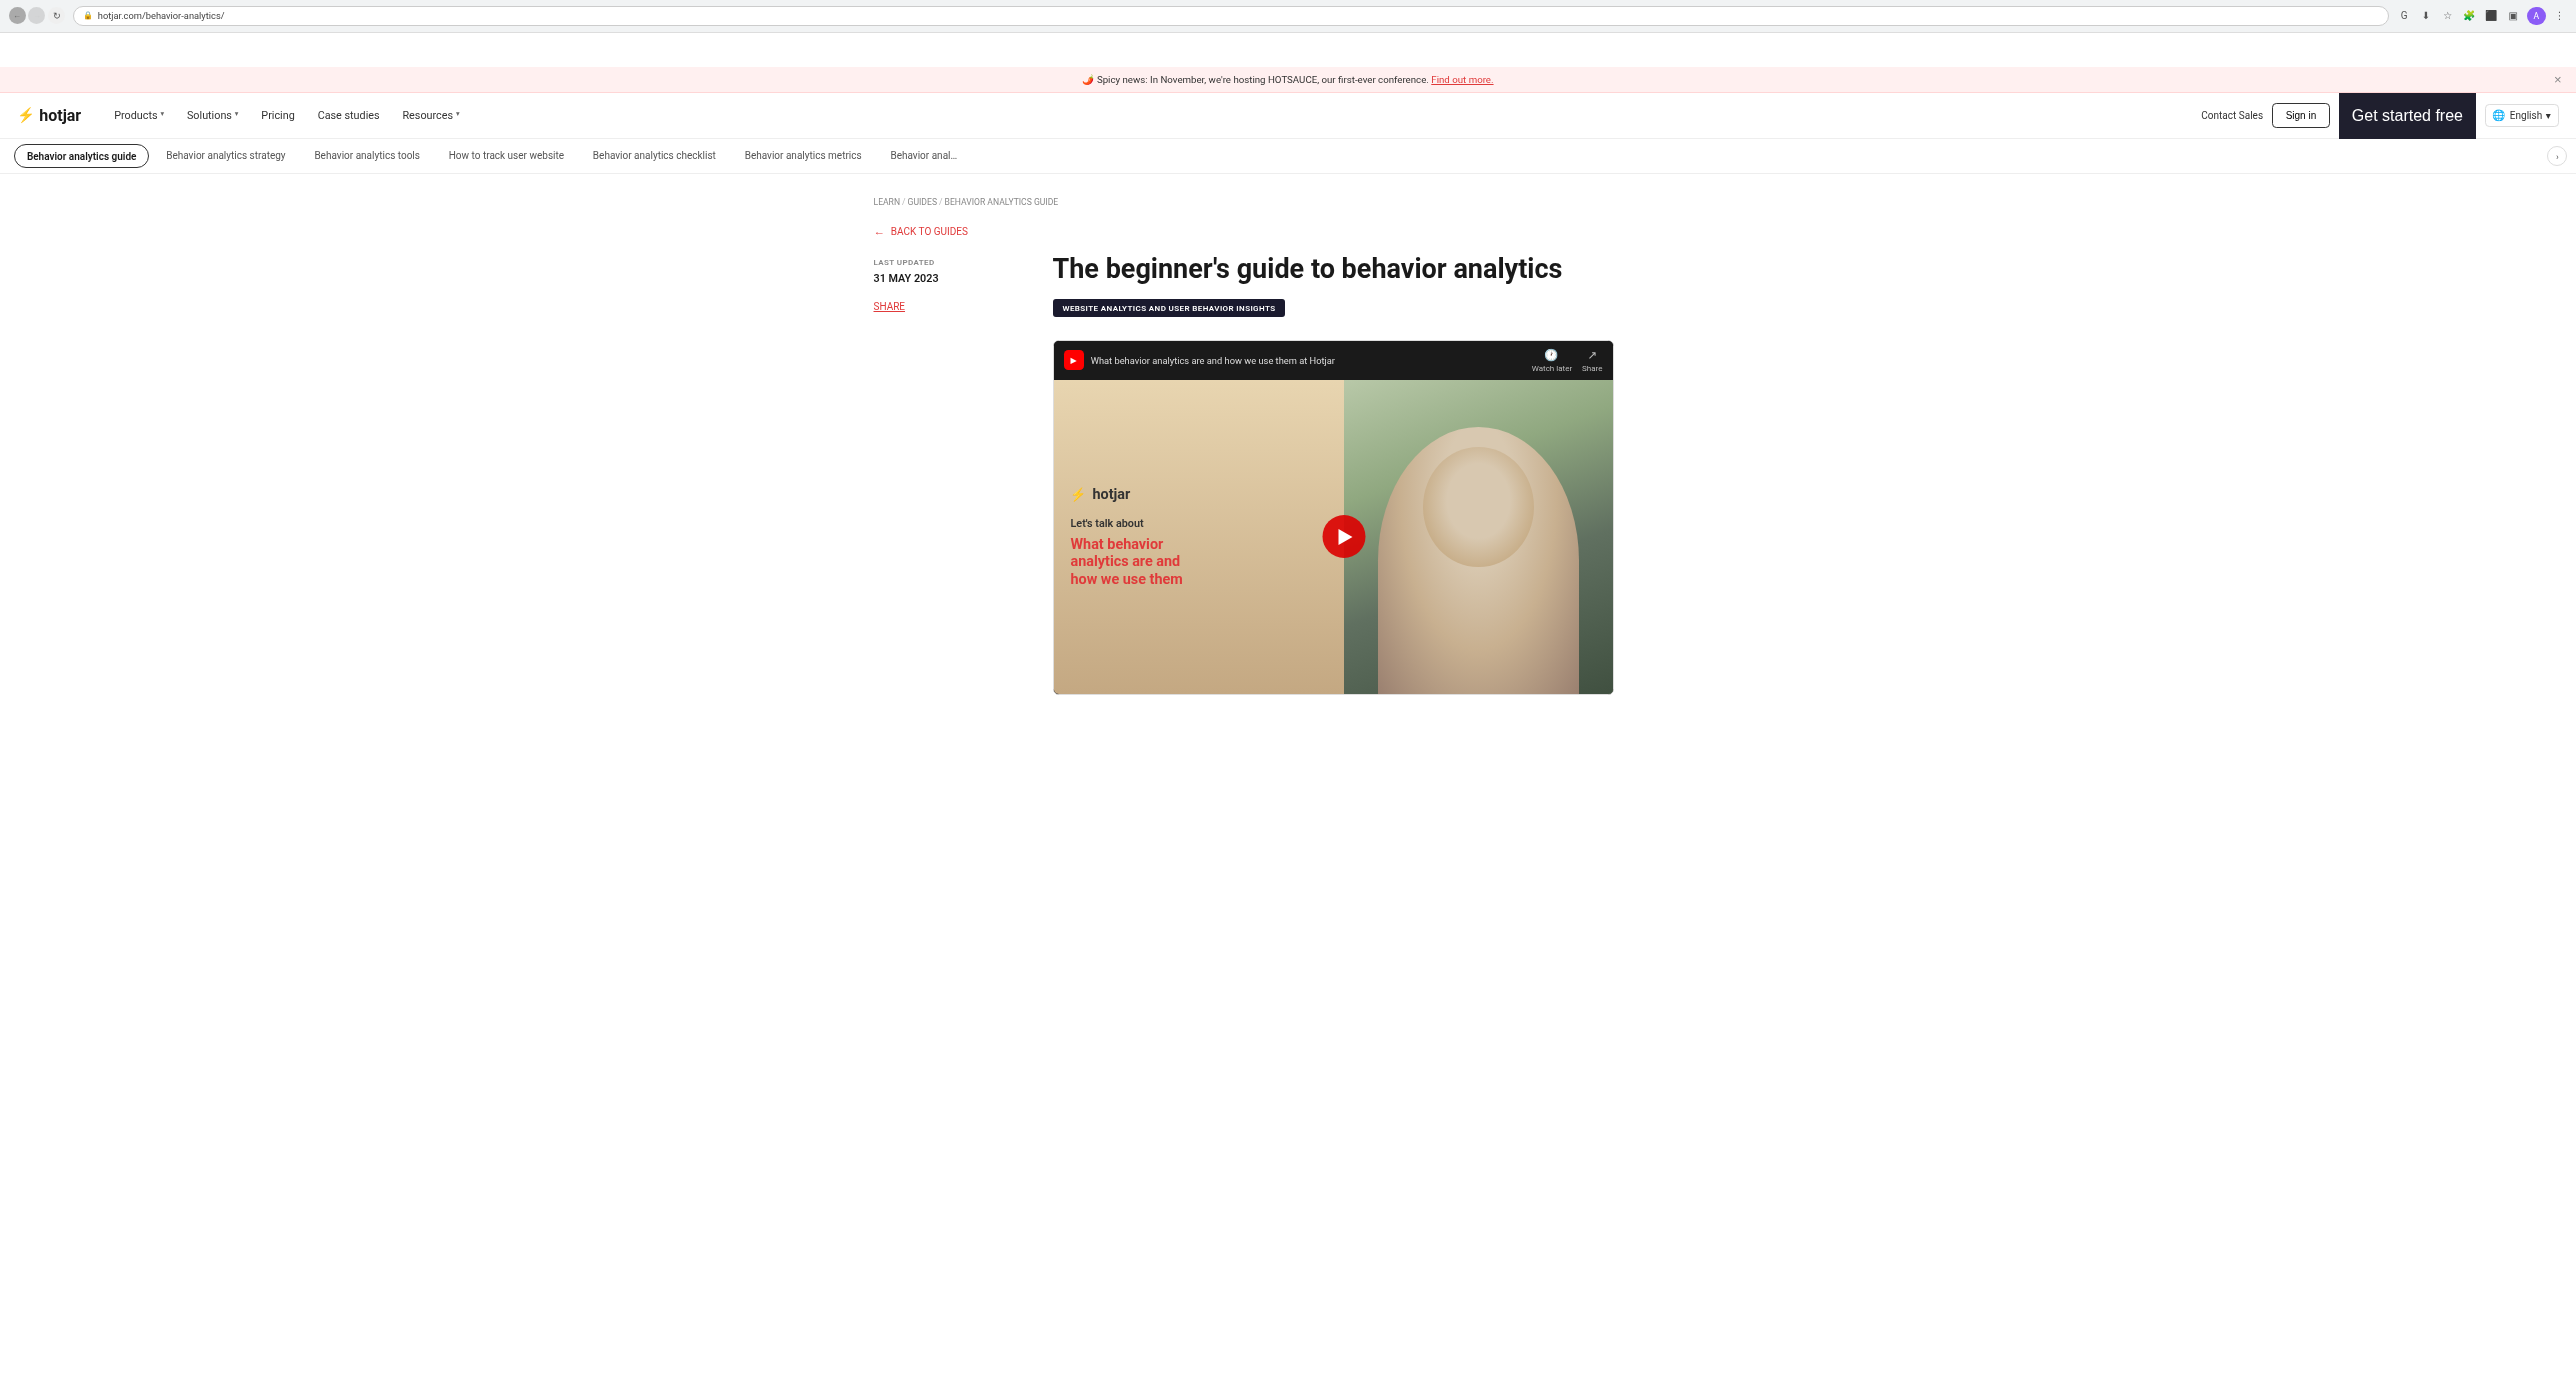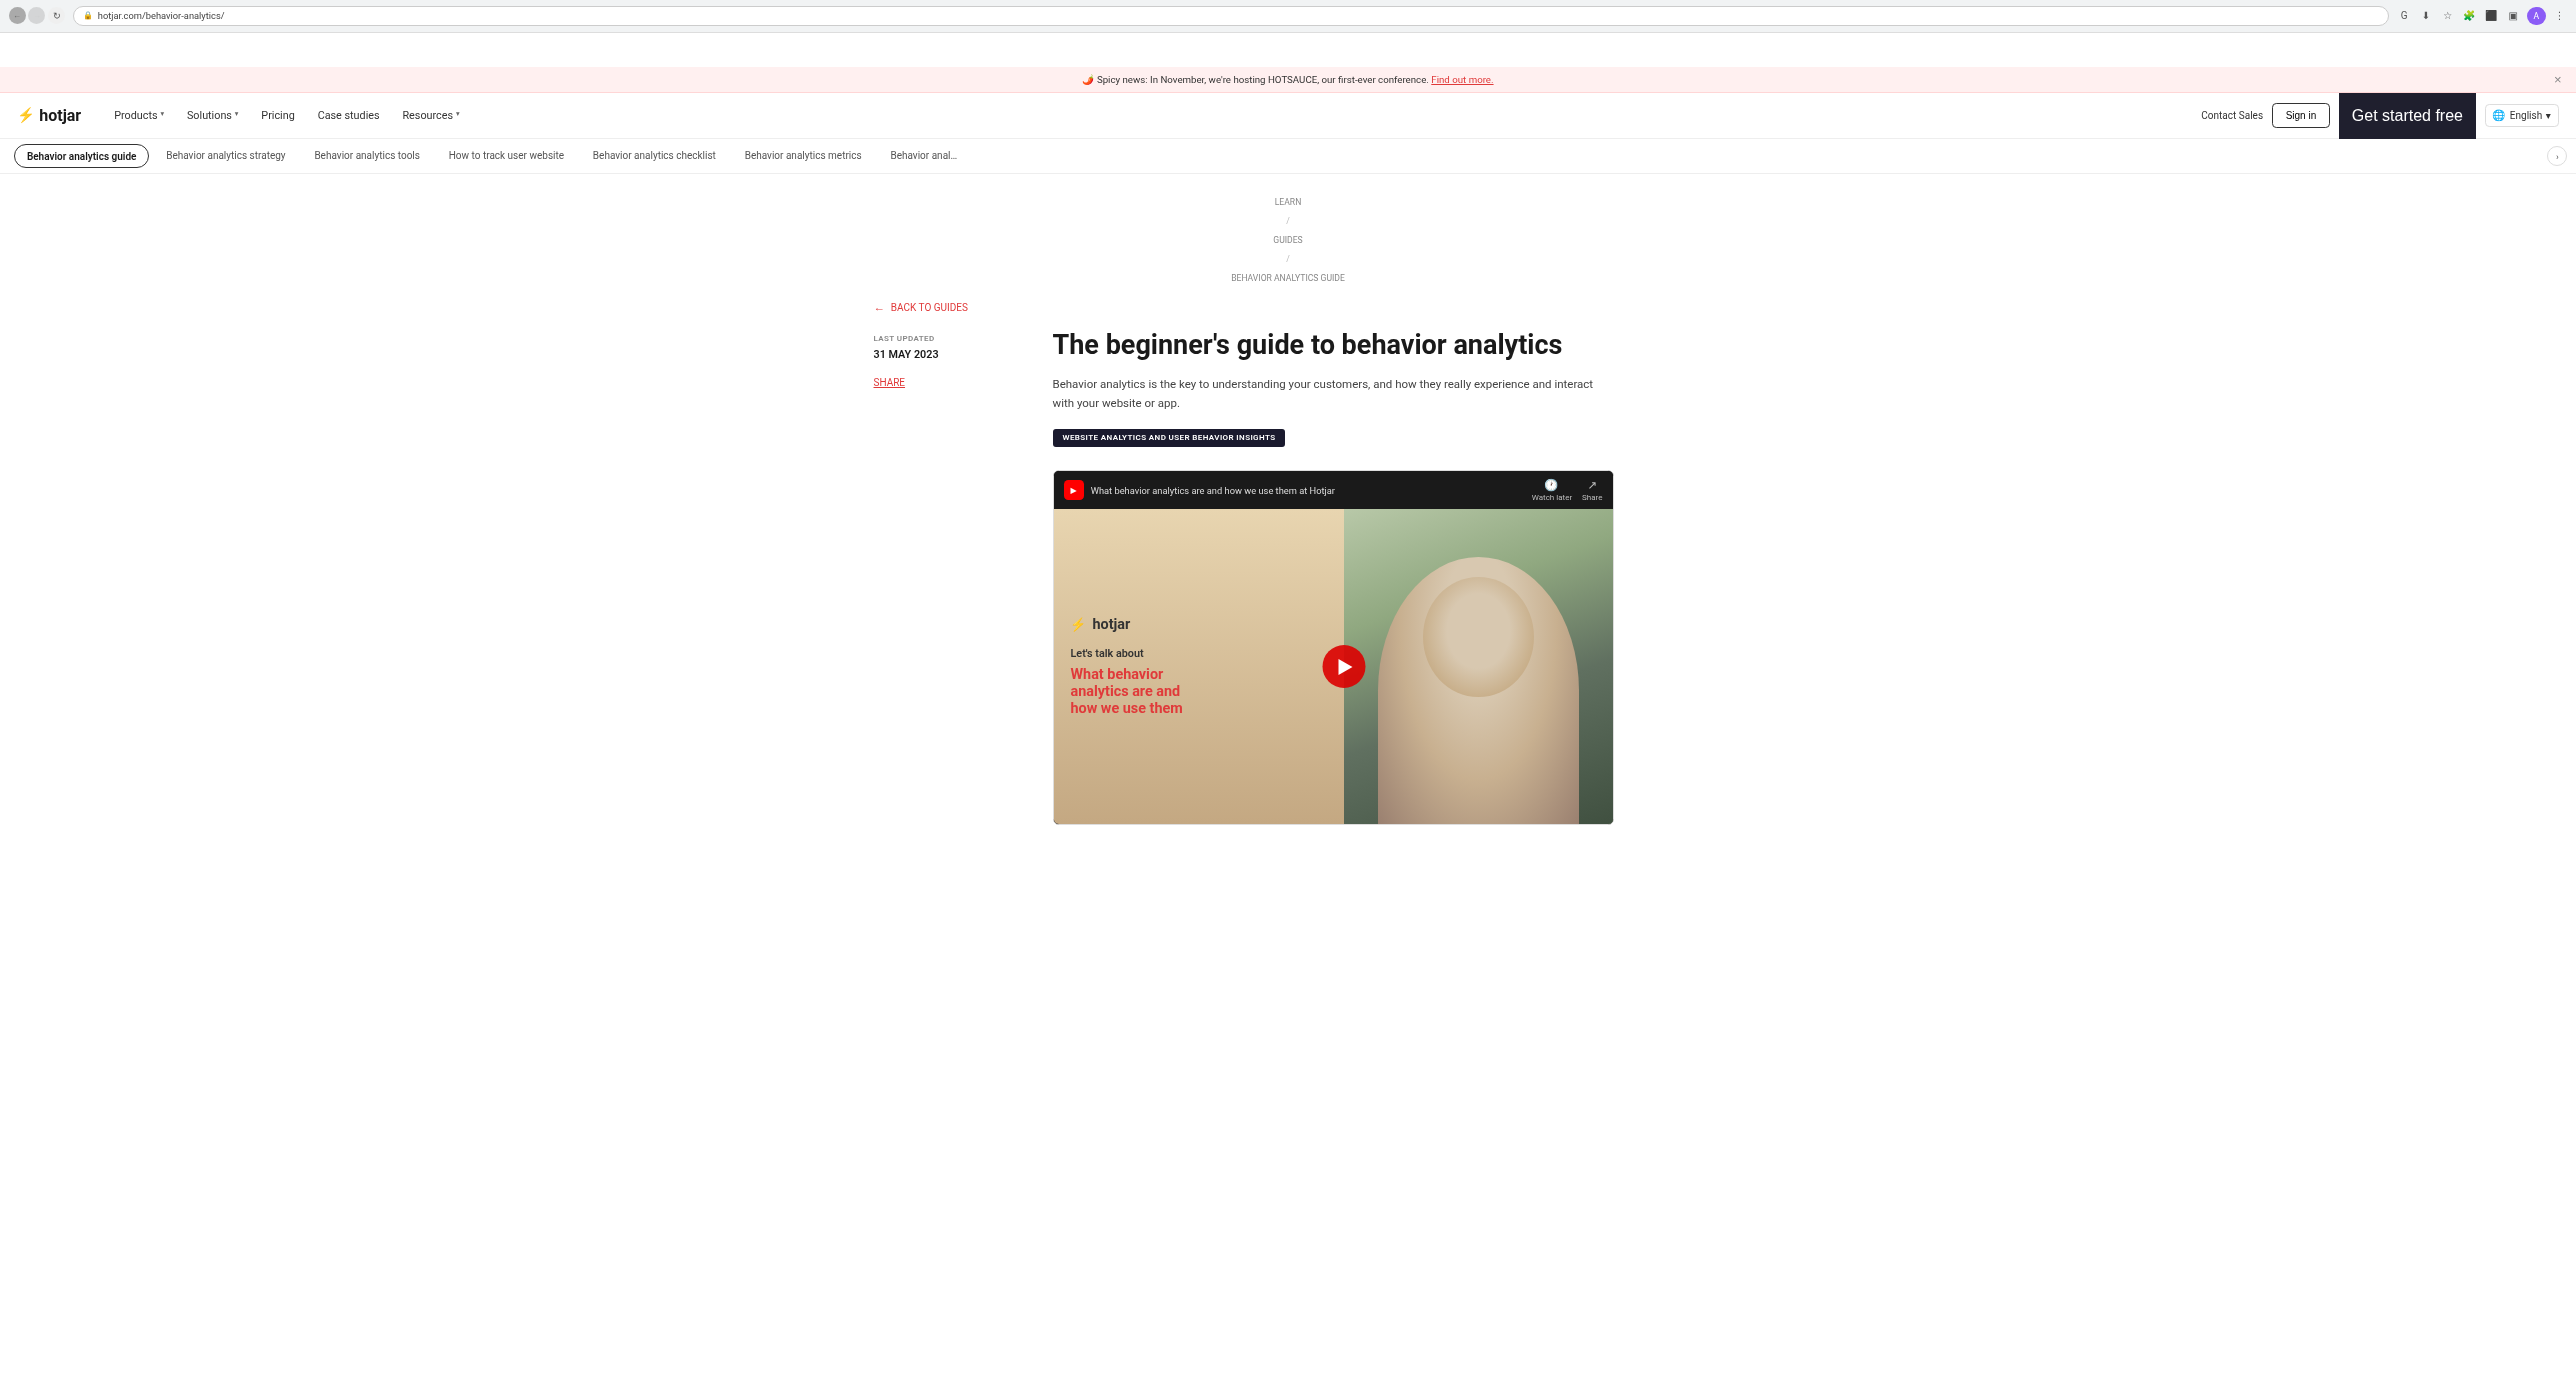--- a/index.html
+++ b/index.html
@@ -43,21 +43,21 @@
     .sub-nav { display: flex; align-items: center; padding: 0 11.5px; height: 35px; border-bottom: 0.7px solid #eee; background: #fff; position: relative; overflow: hidden; }
     .sub-nav-items { display: flex; align-items: center; gap: 0; flex: 1; overflow: hidden; }
     .sub-nav-item { padding: 0 14.4px; height: 35px; display: flex; align-items: center; font-size: 10px; color: #555; cursor: pointer; white-space: nowrap; border-bottom: 1.4px solid transparent; }
     .sub-nav-item.active { color: #1a1a1a; font-weight: 600; border: 1.1px solid #333; border-radius: 14.4px; height: 24.4px; margin: 0 2.9px; padding: 0 11.5px; }
     .sub-nav-arrow { position: absolute; right: 8.6px; top: 50%; transform: translateY(-50%); width: 20px; height: 20px; border: 0.7px solid #ddd; border-radius: 50%; display: flex; align-items: center; justify-content: center; cursor: pointer; background: #fff; color: #555; font-size: 9.3px; }
 
     
     .page-content { max-width: 863px; margin: 0 auto; padding: 23px 17px; }
 
     
-    .breadcrumb { display: flex; align-items: center; gap: 9px; font-size: 8.6px; color: #888; margin-bottom: 17px; flex-direction: column; }
+    .breadcrumb { display: flex; align-items: center; gap: 2px; font-size: 8.6px; color: #888; margin-bottom: 17px; }
     .breadcrumb a { color: #888; text-decoration: none; }
     .breadcrumb-sep { color: #bbb; }
 
     
     .back-link { display: flex; align-items: center; gap: 5.8px; font-size: 10px; color: #e03a3a; text-decoration: none; margin-bottom: 14.4px; cursor: pointer; }
     .back-arrow { font-size: 11.5px; }
 
     
     .content-layout { display: flex; gap: 35px; }
     .sidebar { width: 144px; flex-shrink: 0; padding-top: 5.8px; }
@@ -217,21 +217,20 @@
   <div class="content-layout">
 
     <div class="sidebar">
       <div class="sidebar-label">LAST UPDATED</div>
       <div class="sidebar-date">31 MAY 2023</div>
       <a href="#" class="share-link">SHARE</a>
     </div>
 
     <div class="main-content">
       <h1 class="article-title">The beginner's guide to behavior analytics</h1>
-      <p class="article-description">Behavior analytics is the key to understanding your customers, and how they really experience and interact with your website or app.</p>
 
       <div class="tag-badge">WEBSITE ANALYTICS AND USER BEHAVIOR INSIGHTS</div>
 
       
       <div class="video-container">
         <div class="video-header">
           <div class="video-header-left">
             <div class="yt-logo-small">▶</div>
             <span class="video-title-yt">What behavior analytics are and how we use them at Hotjar</span>
           </div>

